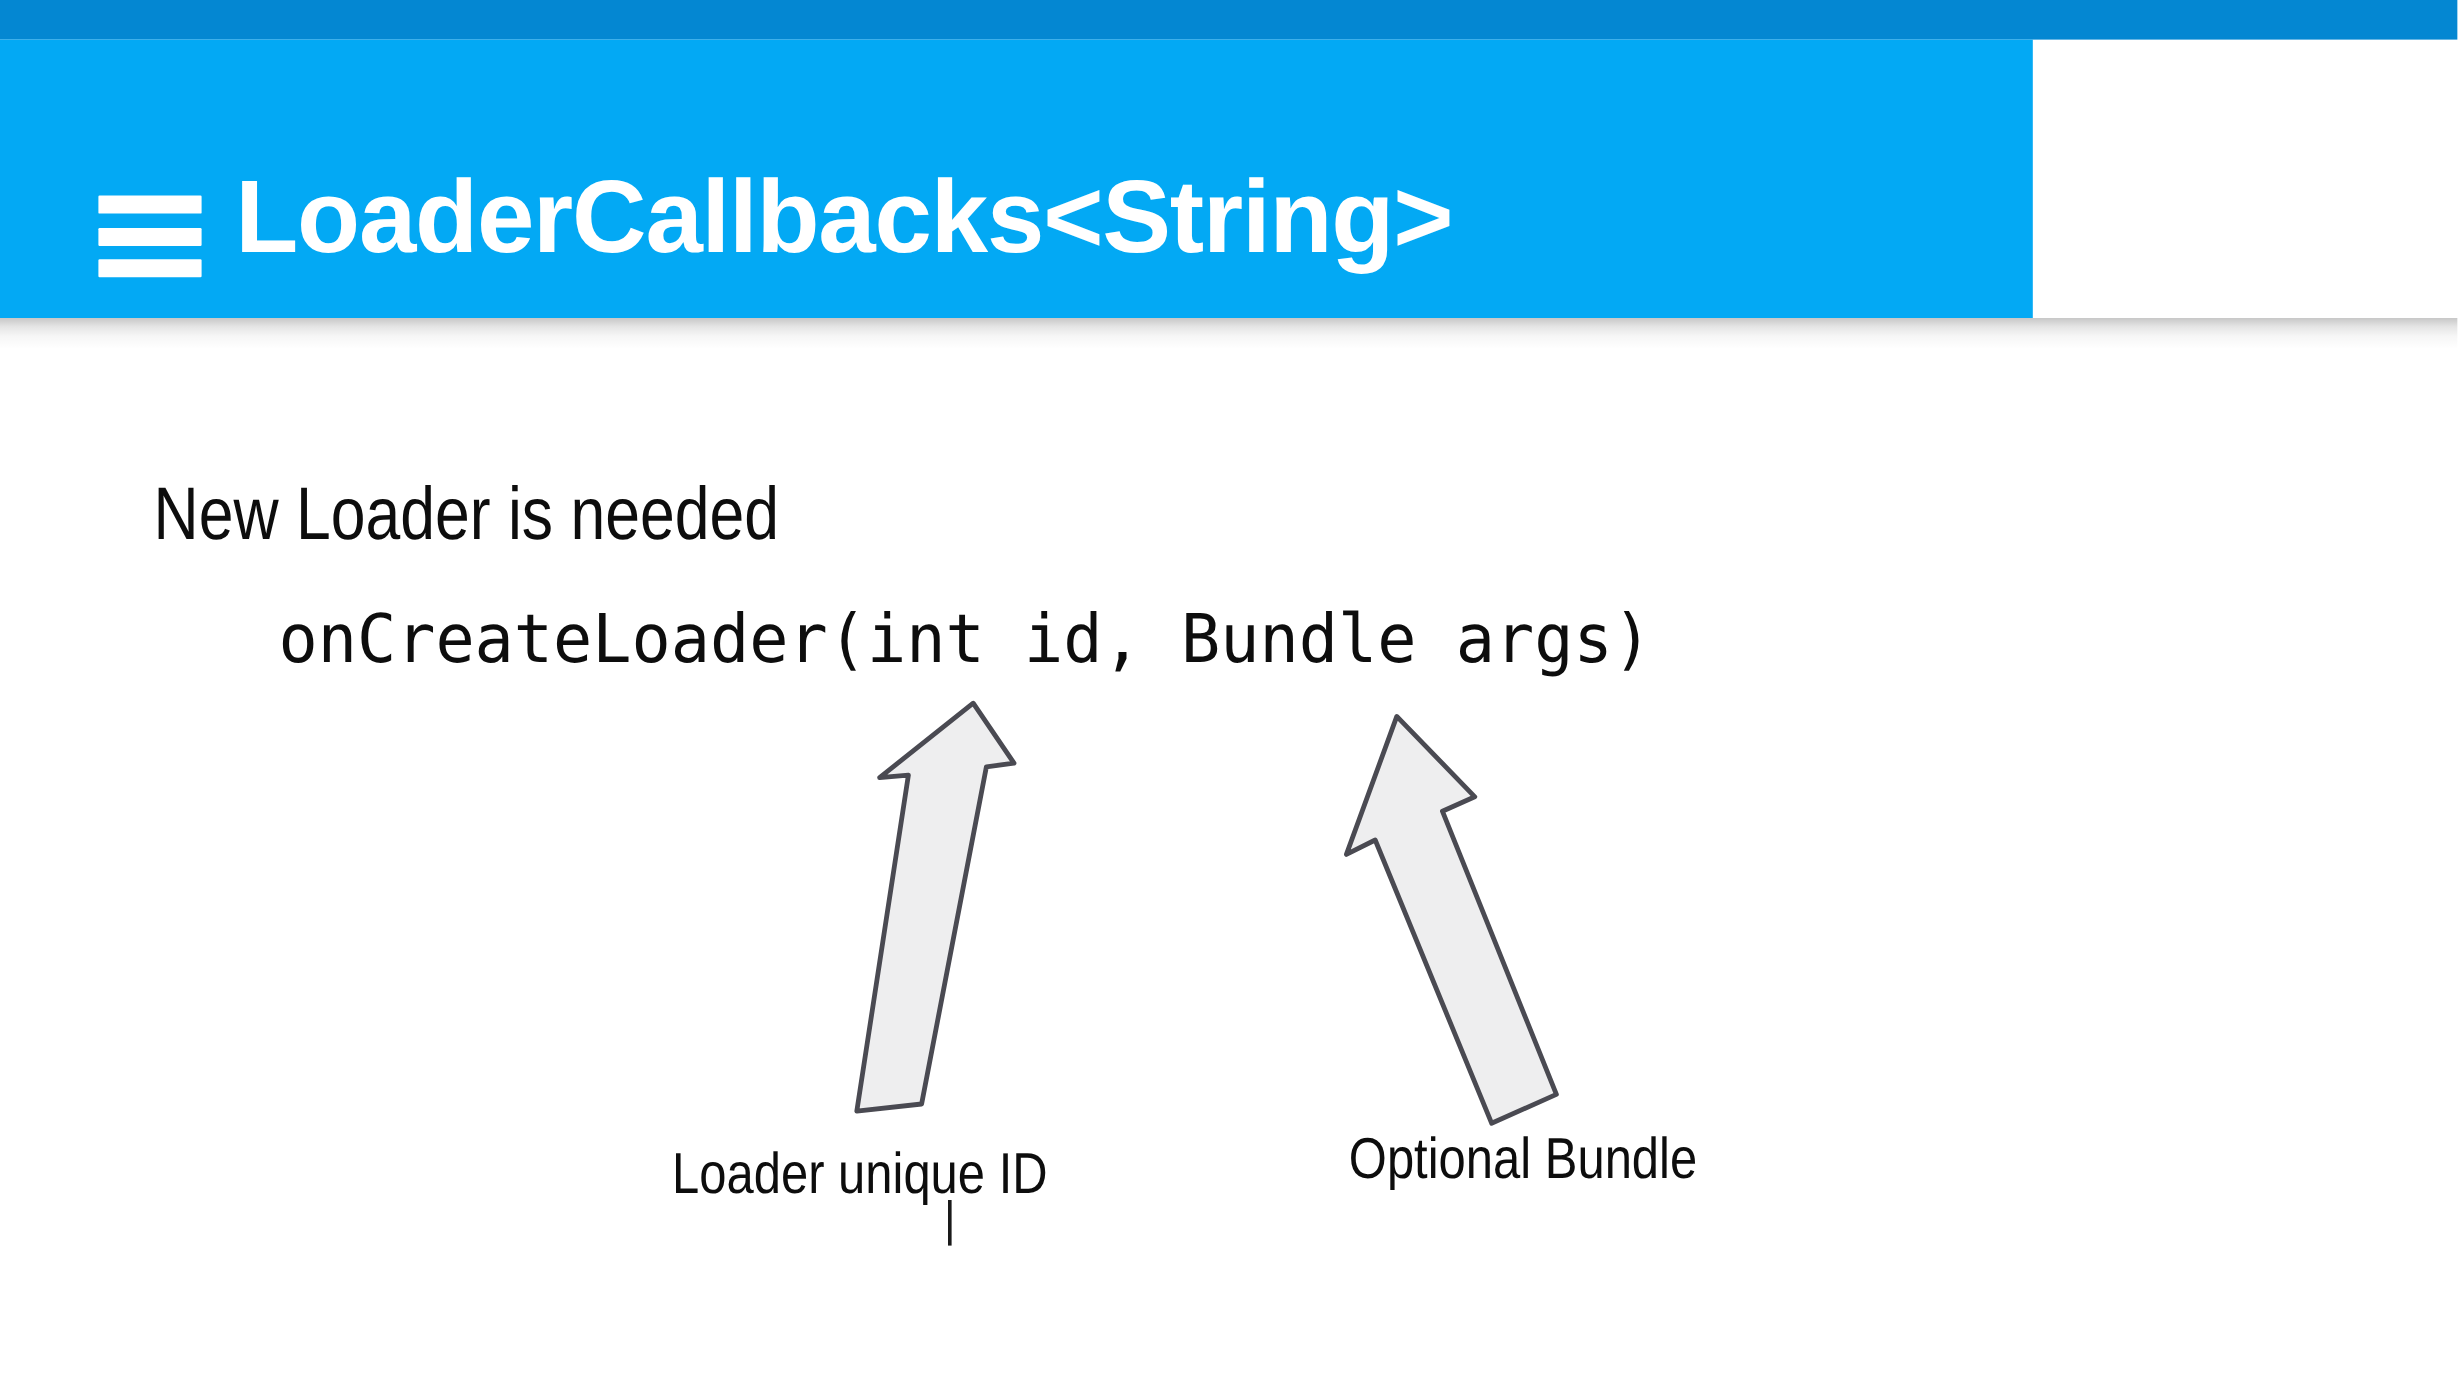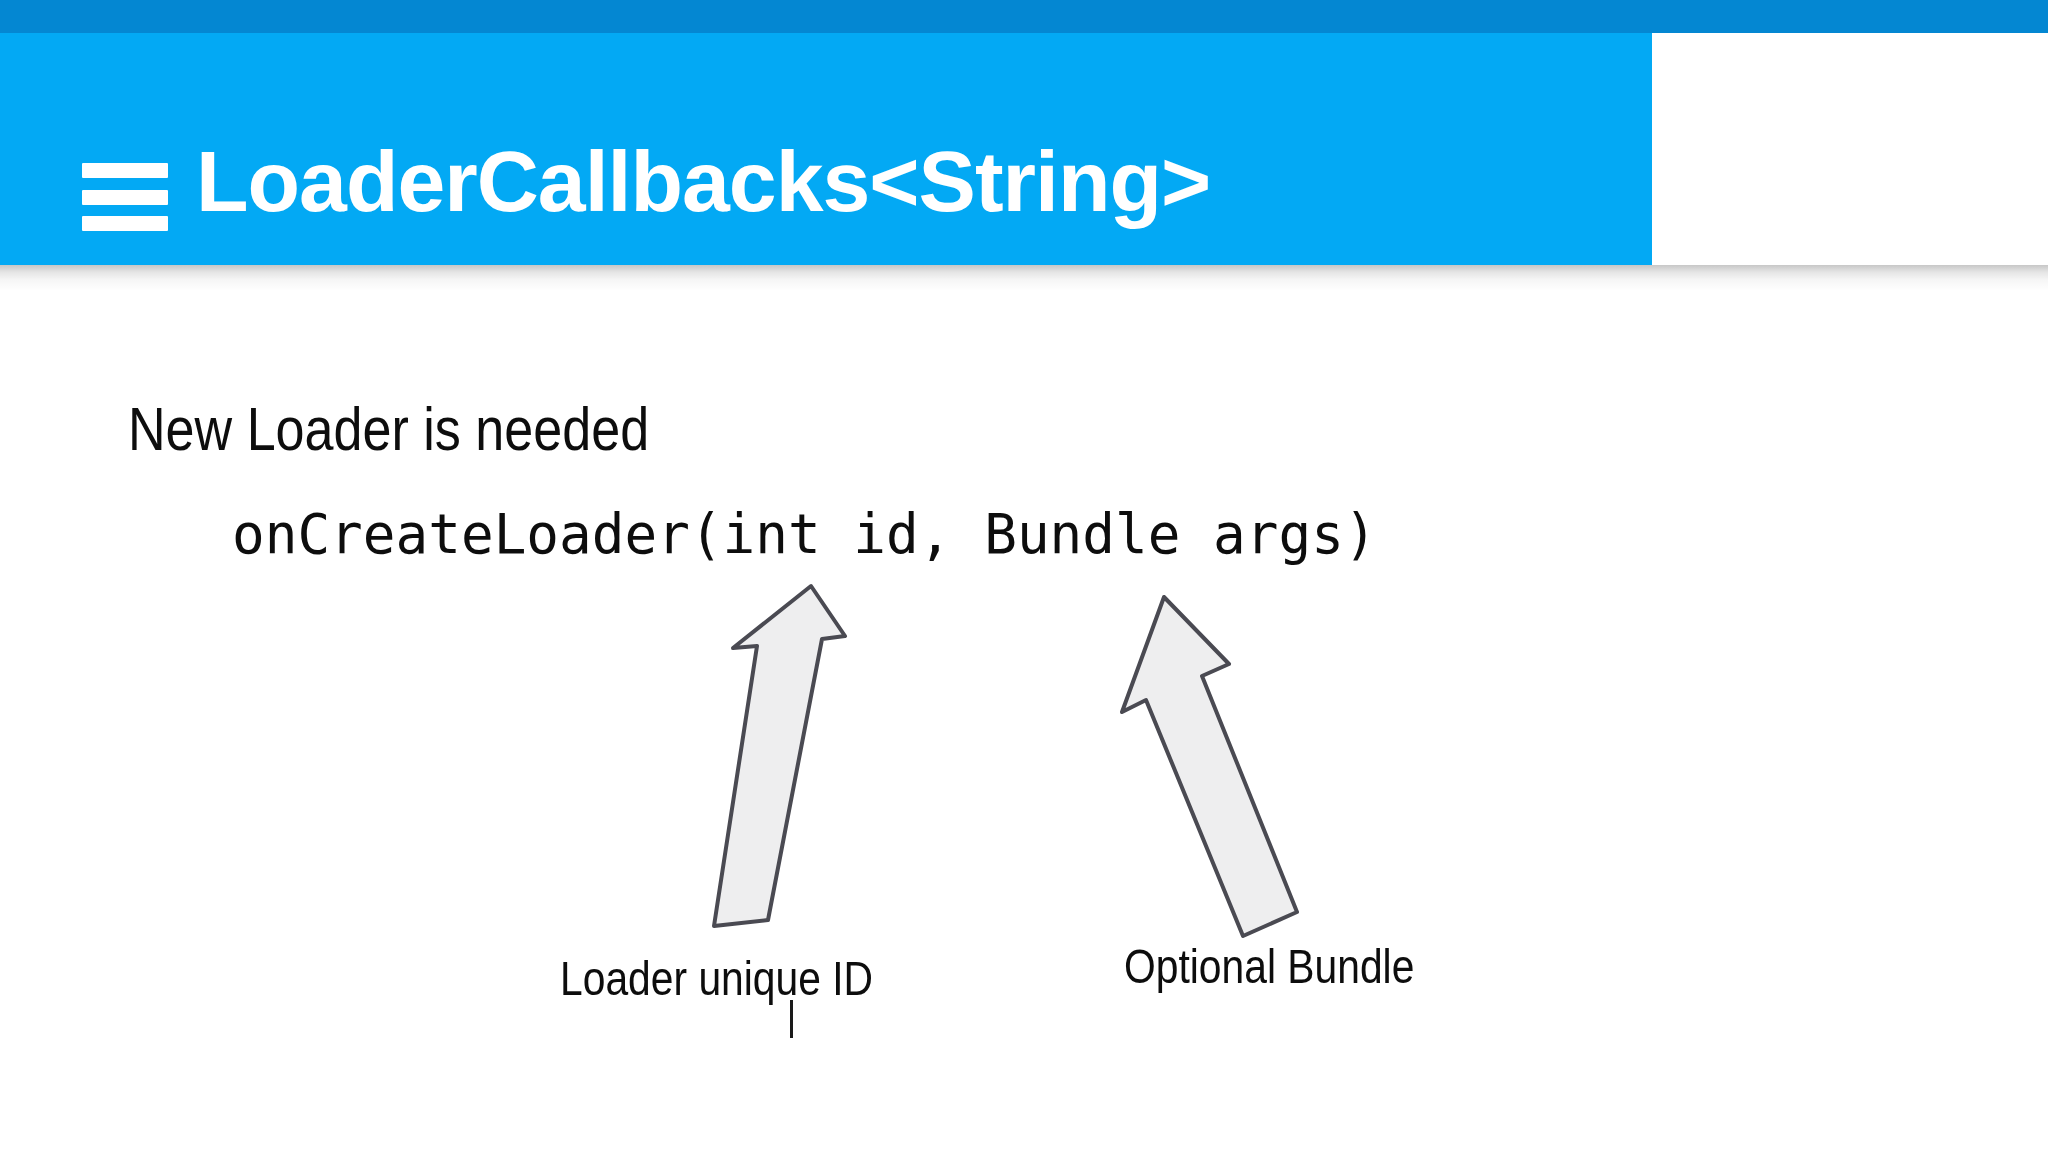--- a/index.html
+++ b/index.html
@@ -35,20 +35,21 @@
 
   
   #app-bar {
     position: absolute;
     left: 0; top: 33px;
     width: 1652px;
     height: 232px;
     background: #03a9f4;
     display: flex;
     align-items: center;
+    padding-left: 42px;
   }
   #app-bar-shadow {
     position: absolute;
     left: 0; top: 265px;
     width: 2048px;
     height: 26px;
     background: linear-gradient(to bottom,
         rgba(0,0,0,0.22) 0%,
         rgba(0,0,0,0.10) 28%,
         rgba(0,0,0,0.035) 58%,

